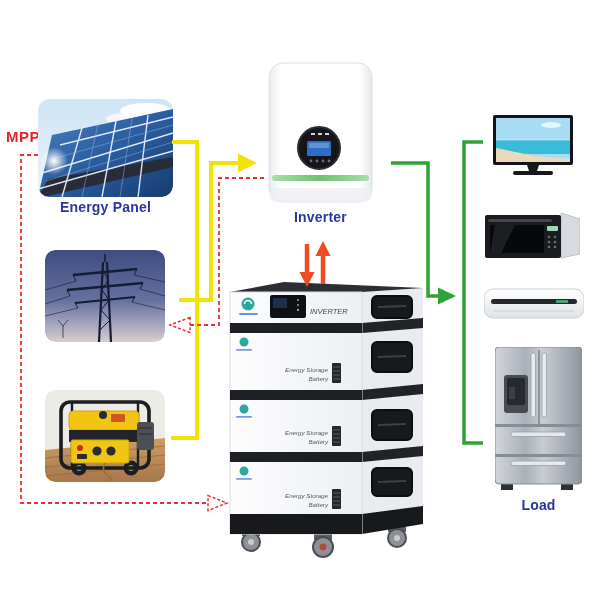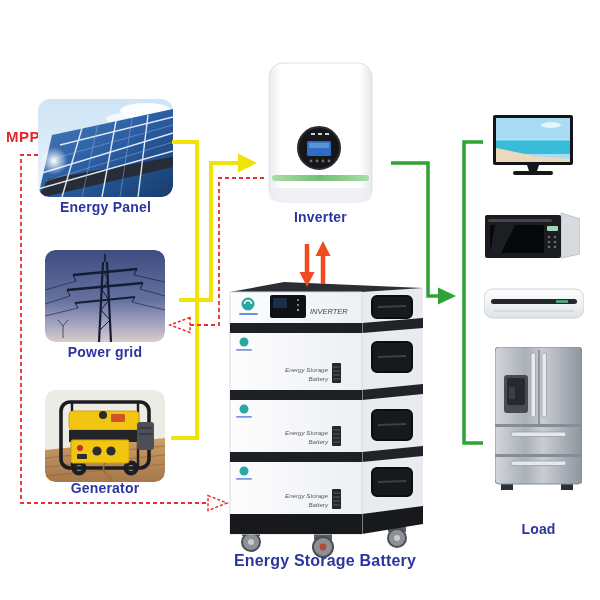--- a/index.html
+++ b/index.html
@@ -108,21 +108,20 @@
           </g>
         </g>
         <g stroke="#2a3354" stroke-width=".8">
           <line x1="18" y1="88" x2="18" y2="76"></line>
             <line x1="18" y1="76" x2="13" y2="70"></line>
             <line x1="18" y1="76" x2="23" y2="70"></line>
         </g>
       </g>
     </svg>
   </div>
-  <div class="lbl" style="left:45px;top:344px;width:120px;">Power grid</div>
 
   <div class="fig" style="left:45px;top:390px;">
     <svg class="photo" width="120" height="92" viewBox="0 0 120 92">
       <defs>
         <linearGradient id="wood" x1="0" y1="0" x2="0" y2="1">
           <stop offset="0" stop-color="#cd9e66"></stop>
             <stop offset="1" stop-color="#a5774a"></stop>
         </linearGradient>
         <clipPath id="gnclip">
             <rect width="120" height="92" rx="10"></rect>
@@ -152,21 +151,20 @@
           <circle cx="66" cy="61" r="4.6" fill="#2b2c30"></circle>
         <circle cx="35" cy="58" r="3" fill="#c03028"></circle>
         <rect x="32" y="64" width="10" height="5" rx="1" fill="#2b2c30"></rect>
         <rect x="92" y="32" width="17" height="28" rx="3" fill="#4c4f55"></rect>
         <line x1="94" y1="38" x2="107" y2="38" stroke="#33363b" stroke-width="1.4"></line>
         <line x1="94" y1="44" x2="107" y2="44" stroke="#33363b" stroke-width="1.4"></line>
         <path d="M60,73 q-4,8 2,12 q6,3 2,6" fill="none" stroke="#a96a2c" stroke-width="1.6"></path>
       </g>
     </svg>
   </div>
-  <div class="lbl" style="left:45px;top:480px;width:120px;">Generator</div>
 
   <div class="fig" style="left:268px;top:62px;">
     <svg width="105" height="141" viewBox="0 0 105 141">
       <defs>
         <linearGradient id="invg" x1="0" y1="0" x2="1" y2="0">
           <stop offset="0" stop-color="#e9ebee"></stop>
             <stop offset=".12" stop-color="#ffffff"></stop>
           <stop offset=".88" stop-color="#ffffff"></stop>
             <stop offset="1" stop-color="#e4e6ea"></stop>
         </linearGradient>
@@ -290,21 +288,20 @@
         <rect x="106" y="213" width="9" height="20" rx="1" fill="#24262a"></rect>
         <g stroke="#595e66" stroke-width="1">
             <line x1="107" y1="217" x2="114" y2="217"></line>
             <line x1="107" y1="221" x2="114" y2="221"></line>
             <line x1="107" y1="225" x2="114" y2="225"></line>
             <line x1="107" y1="229" x2="114" y2="229"></line>
           </g>
       </g>
     </svg>
   </div>
-  <div class="lbl lbl-big" style="left:200px;top:552px;width:250px;">Energy Storage Battery</div>
 
   <div class="fig" style="left:493px;top:115px;">
     <svg width="80" height="64" viewBox="0 0 80 64">
       <rect x="0" y="0" width="80" height="50" rx="2" fill="#13151a"></rect>
       <rect x="3" y="3" width="74" height="44" fill="#a8dcf4"></rect>
       <rect x="3" y="25" width="74" height="14" fill="#38bcd8"></rect>
       <polygon points="3,47 3,33 42,41 77,44 77,47" fill="#ead9ba"></polygon>
       <line x1="3" y1="25" x2="77" y2="25" stroke="#ffffff" stroke-width=".8" opacity=".6"></line>
       <ellipse cx="58" cy="10" rx="10" ry="3" fill="#ffffff" opacity=".7"></ellipse>
       <polygon points="34,50 46,50 44,56 36,56" fill="#15171b"></polygon>
@@ -364,21 +361,21 @@
       <rect x="47" y="6" width="4.5" height="64" rx="2" fill="#e9ecef" stroke="#99a0a8" stroke-width=".8"></rect>
       <rect x="9" y="28" width="24" height="38" rx="3" fill="#474c53"></rect>
       <rect x="12" y="31" width="18" height="27" rx="2" fill="#26292d"></rect>
       <rect x="14" y="40" width="6" height="12" fill="#3c4046"></rect>
       <rect x="0" y="77" width="87" height="3" fill="#878d95"></rect>
       <rect x="16" y="85" width="55" height="4.5" rx="2.2" fill="#e6e9ec" stroke="#99a0a8" stroke-width=".8"></rect>
       <rect x="0" y="107" width="87" height="3" fill="#878d95"></rect>
       <rect x="16" y="114" width="55" height="4.5" rx="2.2" fill="#e6e9ec" stroke="#99a0a8" stroke-width=".8"></rect>
     </svg>
   </div>
-  <div class="lbl" style="left:495px;top:497px;width:87px;margin-top:24px;">Load</div>
+  <div class="lbl" style="left:495px;top:497px;width:87px;">Load</div>
 
   <svg class="overlay" width="600" height="600" viewBox="0 0 600 600">
 
     <polyline points="172,142 197,142 197,438 171,438" fill="none" style="stroke:var(--yellow_line,#f2e205)" stroke-width="4"></polyline>
 
     <polyline points="179,300 211,300 211,163 238,163" fill="none" style="stroke:var(--yellow_line,#f2e205)" stroke-width="4"></polyline>
     <polygon points="238,153.5 257,163 238,172.5" style="fill:var(--yellow_line,#f2e205)"></polygon>
 
     <polyline points="391,163 428,163 428,296 438,296" fill="none" style="stroke:var(--green_line,#2ea336)" stroke-width="3.5"></polyline>
     <polygon points="438,287.5 456,296 438,304.5" style="fill:var(--green_line,#2ea336)"></polygon>

